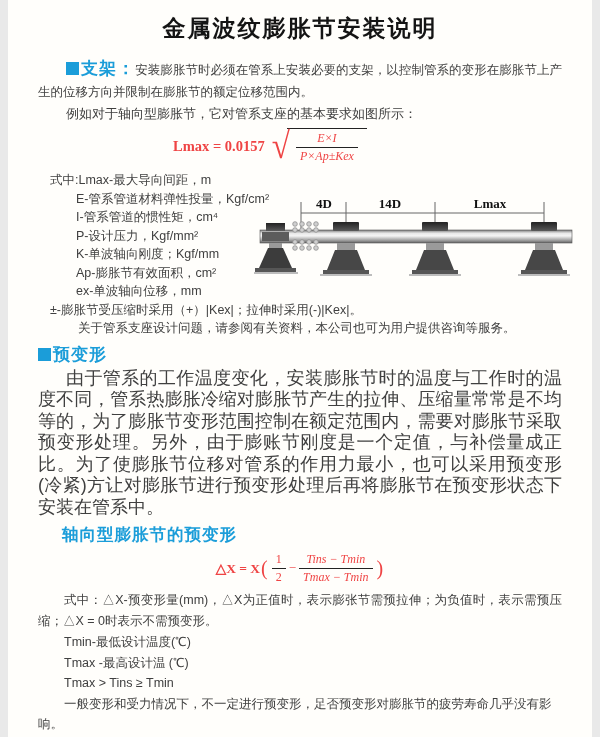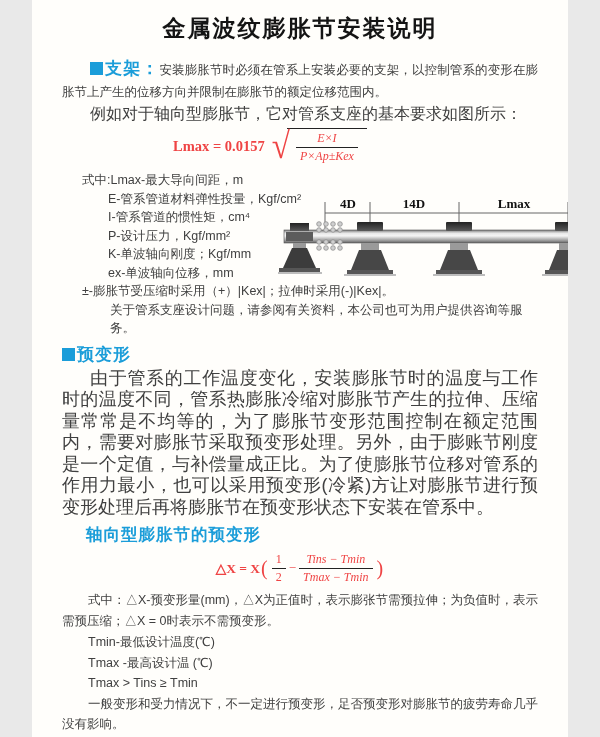--- a/index.html
+++ b/index.html
@@ -1,45 +1,45 @@
 <!DOCTYPE html>
 <html><head>
 <meta charset="utf-8">
 <style>
   html,body{margin:0;padding:0;background:#e9e9e9;}
   .page{
-    width:536px;height:737px;margin:0 auto;background:#fffefb;
+    width:584px;height:737px;margin:0 auto;background:#fffefb;
     position:relative;overflow:hidden;
     font-family:"Liberation Sans",sans-serif;color:#404040;
   }
   .content{padding:0 30px;position:relative;}
   h1.title{
     margin:0;padding-top:13px;text-align:center;
     font-size:23px;font-weight:bold;color:#141414;letter-spacing:2px;
   }
   .lead{margin:14px 0 0;font-size:12.5px;line-height:22px;text-align:justify;text-indent:28px;}
   .sq{display:inline-block;width:13px;height:13px;background:#1b9dd9;margin-right:2px;vertical-align:-1px;}
   .blue-label{color:#1b9dd9;font-weight:bold;font-size:17px;letter-spacing:1px;}
-  .example{margin:0;font-size:16px;line-height:22px;text-indent:28px;}
+  .example{margin:0;font-size:13px;line-height:22px;text-indent:28px;}
 
   
   .formula{display:flex;justify-content:center;align-items:center;
     font-family:"Liberation Serif",serif;color:#ef4444;}
   .formula1{height:42px;margin:0 60px 0 0;}
   .f-lhs{font-weight:bold;font-size:14.5px;white-space:nowrap;}
   .sqrt-sign{font-size:33px;line-height:1;font-weight:400;margin:0 -3px 0 7px;transform:scaleY(1.12);}
   .sqrt-body{border-top:1.5px solid #222;padding:2px 6px 0 6px;}
   .frac{display:inline-block;text-align:center;vertical-align:middle;margin:0 3px;font-size:12px;}
   .frac .num{display:block;padding:0 4px 1px;border-bottom:1px solid #222;}
   .frac .den{display:block;padding:1px 4px 0;}
   .it{font-style:italic;}
   .paren{font-size:20px;font-weight:400;margin:0 1px;}
 
   
-  .defs{margin:4px 0 0 20px;position:relative;font-size:12.5px;line-height:18.5px;}
+  .defs{margin:4px 0 0 12px;position:relative;font-size:12.5px;line-height:18.5px;}
   .def-line{white-space:nowrap;}
   .def-line.ind{margin-left:26px;}
   .def-line.ind2{margin-left:28px;white-space:normal;}
 
   .diagram{position:absolute;left:246px;top:192px;width:350px;height:100px;}
 
   .section-head{margin:6px 0 0;line-height:22px;}
   .body4{margin:2px 0 0;font-size:18px;line-height:21.5px;text-align:justify;text-indent:28px;}
   h3.sub-head{margin:6px 0 0 24px;font-size:16.5px;font-weight:bold;color:#1b9dd9;letter-spacing:1px;}
   h3.sub-head.flush{margin-left:3px;}
@@ -71,20 +71,21 @@
         </span>
       </span>
     </div>
 
     <div class="defs">
       <div class="def-line">式中:Lmax-最大导向间距，m</div>
       <div class="def-line ind">E-管系管道材料弹性投量，Kgf/cm²</div>
       <div class="def-line ind">I-管系管道的惯性矩，cm⁴</div>
       <div class="def-line ind">P-设计压力，Kgf/mm²</div>
       <div class="def-line ind">K-单波轴向刚度；Kgf/mm</div>
+      <div class="def-line ind">Ap-膨胀节有效面积，cm²</div>
       <div class="def-line ind">ex-单波轴向位移，mm</div>
       <div class="def-line">±-膨胀节受压缩时采用（+）|Kex|；拉伸时采用(-)|Kex|。</div>
       <div class="def-line ind2">关于管系支座设计问题，请参阅有关资料，本公司也可为用户提供咨询等服务。</div>
     </div>
 
     <div class="diagram">
       <svg width="350" height="100" viewBox="0 0 350 100" xmlns="http://www.w3.org/2000/svg">
         <defs>
           <linearGradient id="pipeGrad" x1="0" y1="0" x2="0" y2="1">
             <stop offset="0" stop-color="#7a7a7a"></stop>

